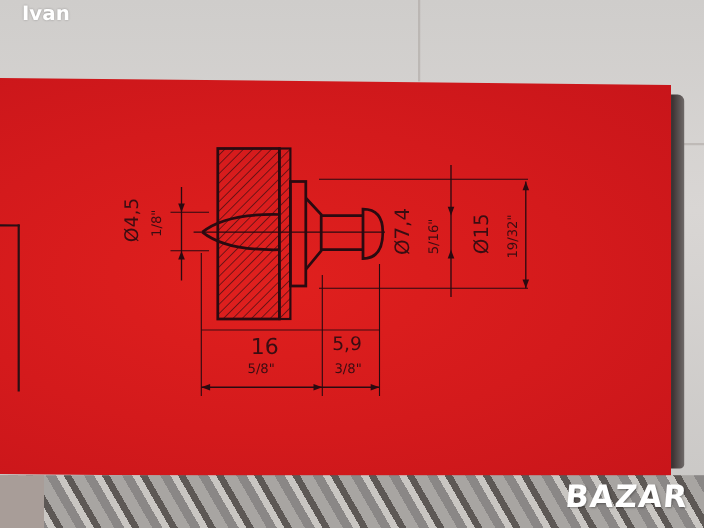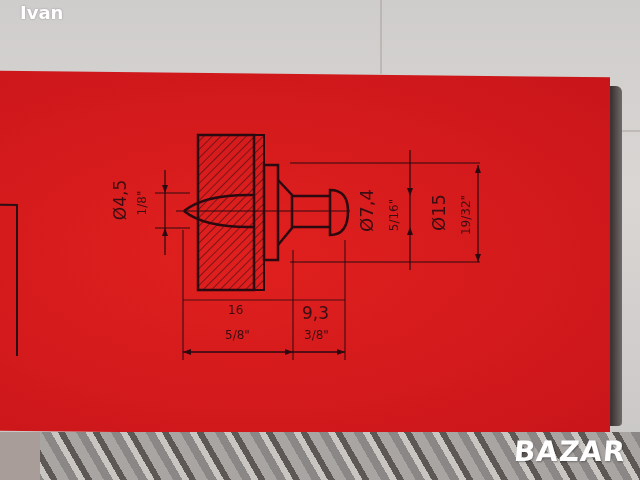--- a/index.html
+++ b/index.html
@@ -85,21 +85,21 @@
 
 <div class="dim vert" style="left:100px;top:190px;font-size:17px;">Ø4,5</div>
 <div class="dim vert" style="left:130px;top:196px;font-size:12px;">1/8"</div>
 
 <div class="dim vert" style="left:345px;top:200px;font-size:18px;">Ø7,4</div>
 <div class="dim vert" style="left:378px;top:208px;font-size:12px;">5/16"</div>
 
 <div class="dim vert" style="left:420px;top:202px;font-size:18px;">Ø15</div>
 <div class="dim vert" style="left:446px;top:208px;font-size:12px;">19/32"</div>
 
-<div class="dim" style="left:228px;top:303px;font-size:12px;text-align:right;">16</div>
+<div class="dim" style="left:228px;top:303px;font-size:20px;text-align:right;">16</div>
 <div class="dim" style="left:225px;top:328px;font-size:12px;">5/8"</div>
-<div class="dim" style="left:302px;top:303px;font-size:17px;">9,3</div>
+<div class="dim" style="left:302px;top:303px;font-size:17px;">5,9</div>
 <div class="dim" style="left:304px;top:328px;font-size:12px;">3/8"</div>
 
 <div class="rivets"></div>
 <div class="rivets-left"></div>
 
 <div class="logo">BAZAR</div>
 
 </body></html>

